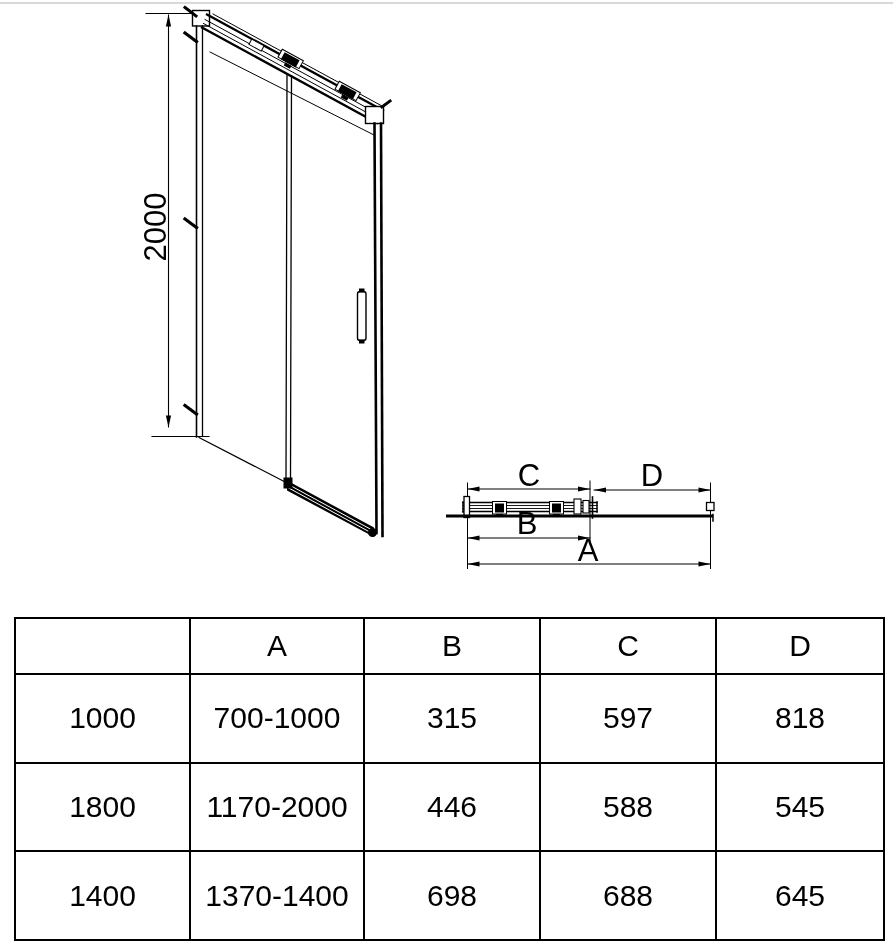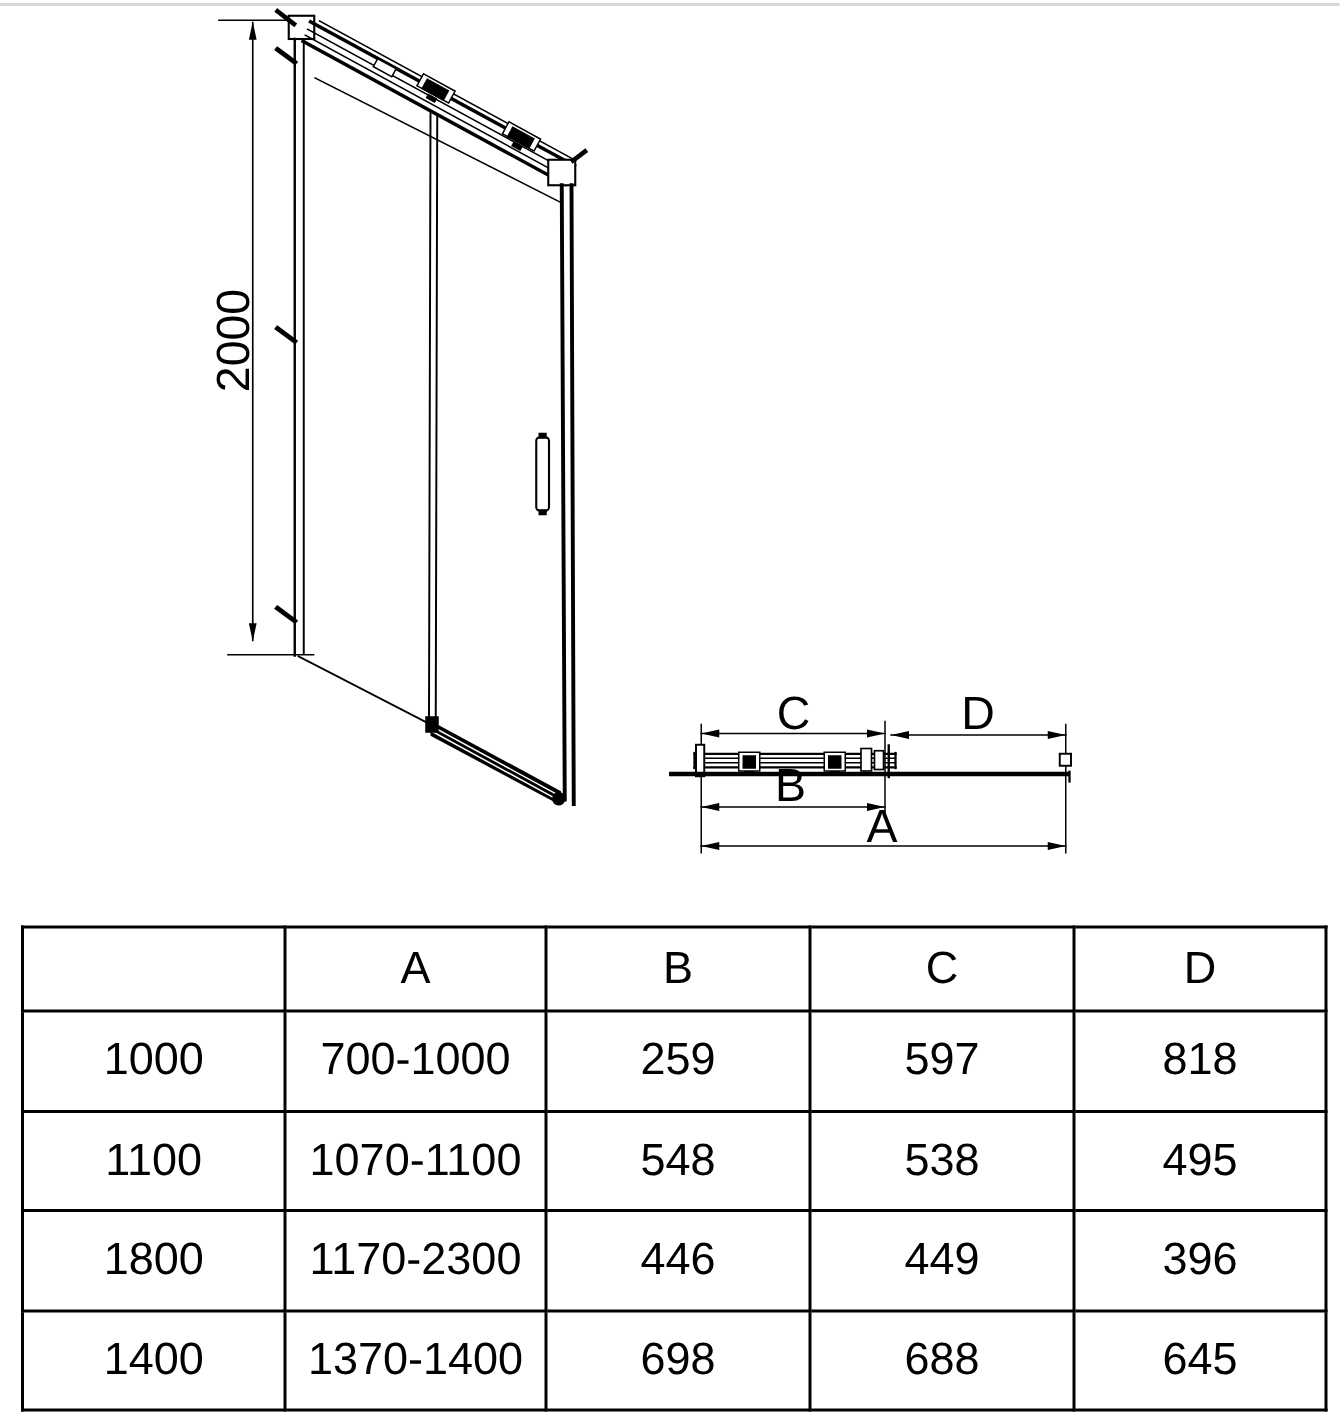--- a/index.html
+++ b/index.html
@@ -185,37 +185,30 @@
         <th>A</th>
         <th>B</th>
         <th>C</th>
         <th>D</th>
       </tr>
     </thead>
     <tbody>
       <tr>
         <td>1000</td>
         <td>700-1000</td>
-        <td>259</td>
+        <td>315</td>
         <td>597</td>
         <td>818</td>
       </tr>
       <tr>
-        <td>1100</td>
-        <td>1070-1100</td>
-        <td>548</td>
-        <td>538</td>
-        <td>495</td>
-      </tr>
-      <tr>
         <td>1800</td>
-        <td>1170-2300</td>
+        <td>1170-2000</td>
         <td>446</td>
-        <td>449</td>
-        <td>396</td>
+        <td>588</td>
+        <td>545</td>
       </tr>
       <tr>
         <td>1400</td>
         <td>1370-1400</td>
         <td>698</td>
         <td>688</td>
         <td>645</td>
       </tr>
     </tbody>
   </table>

